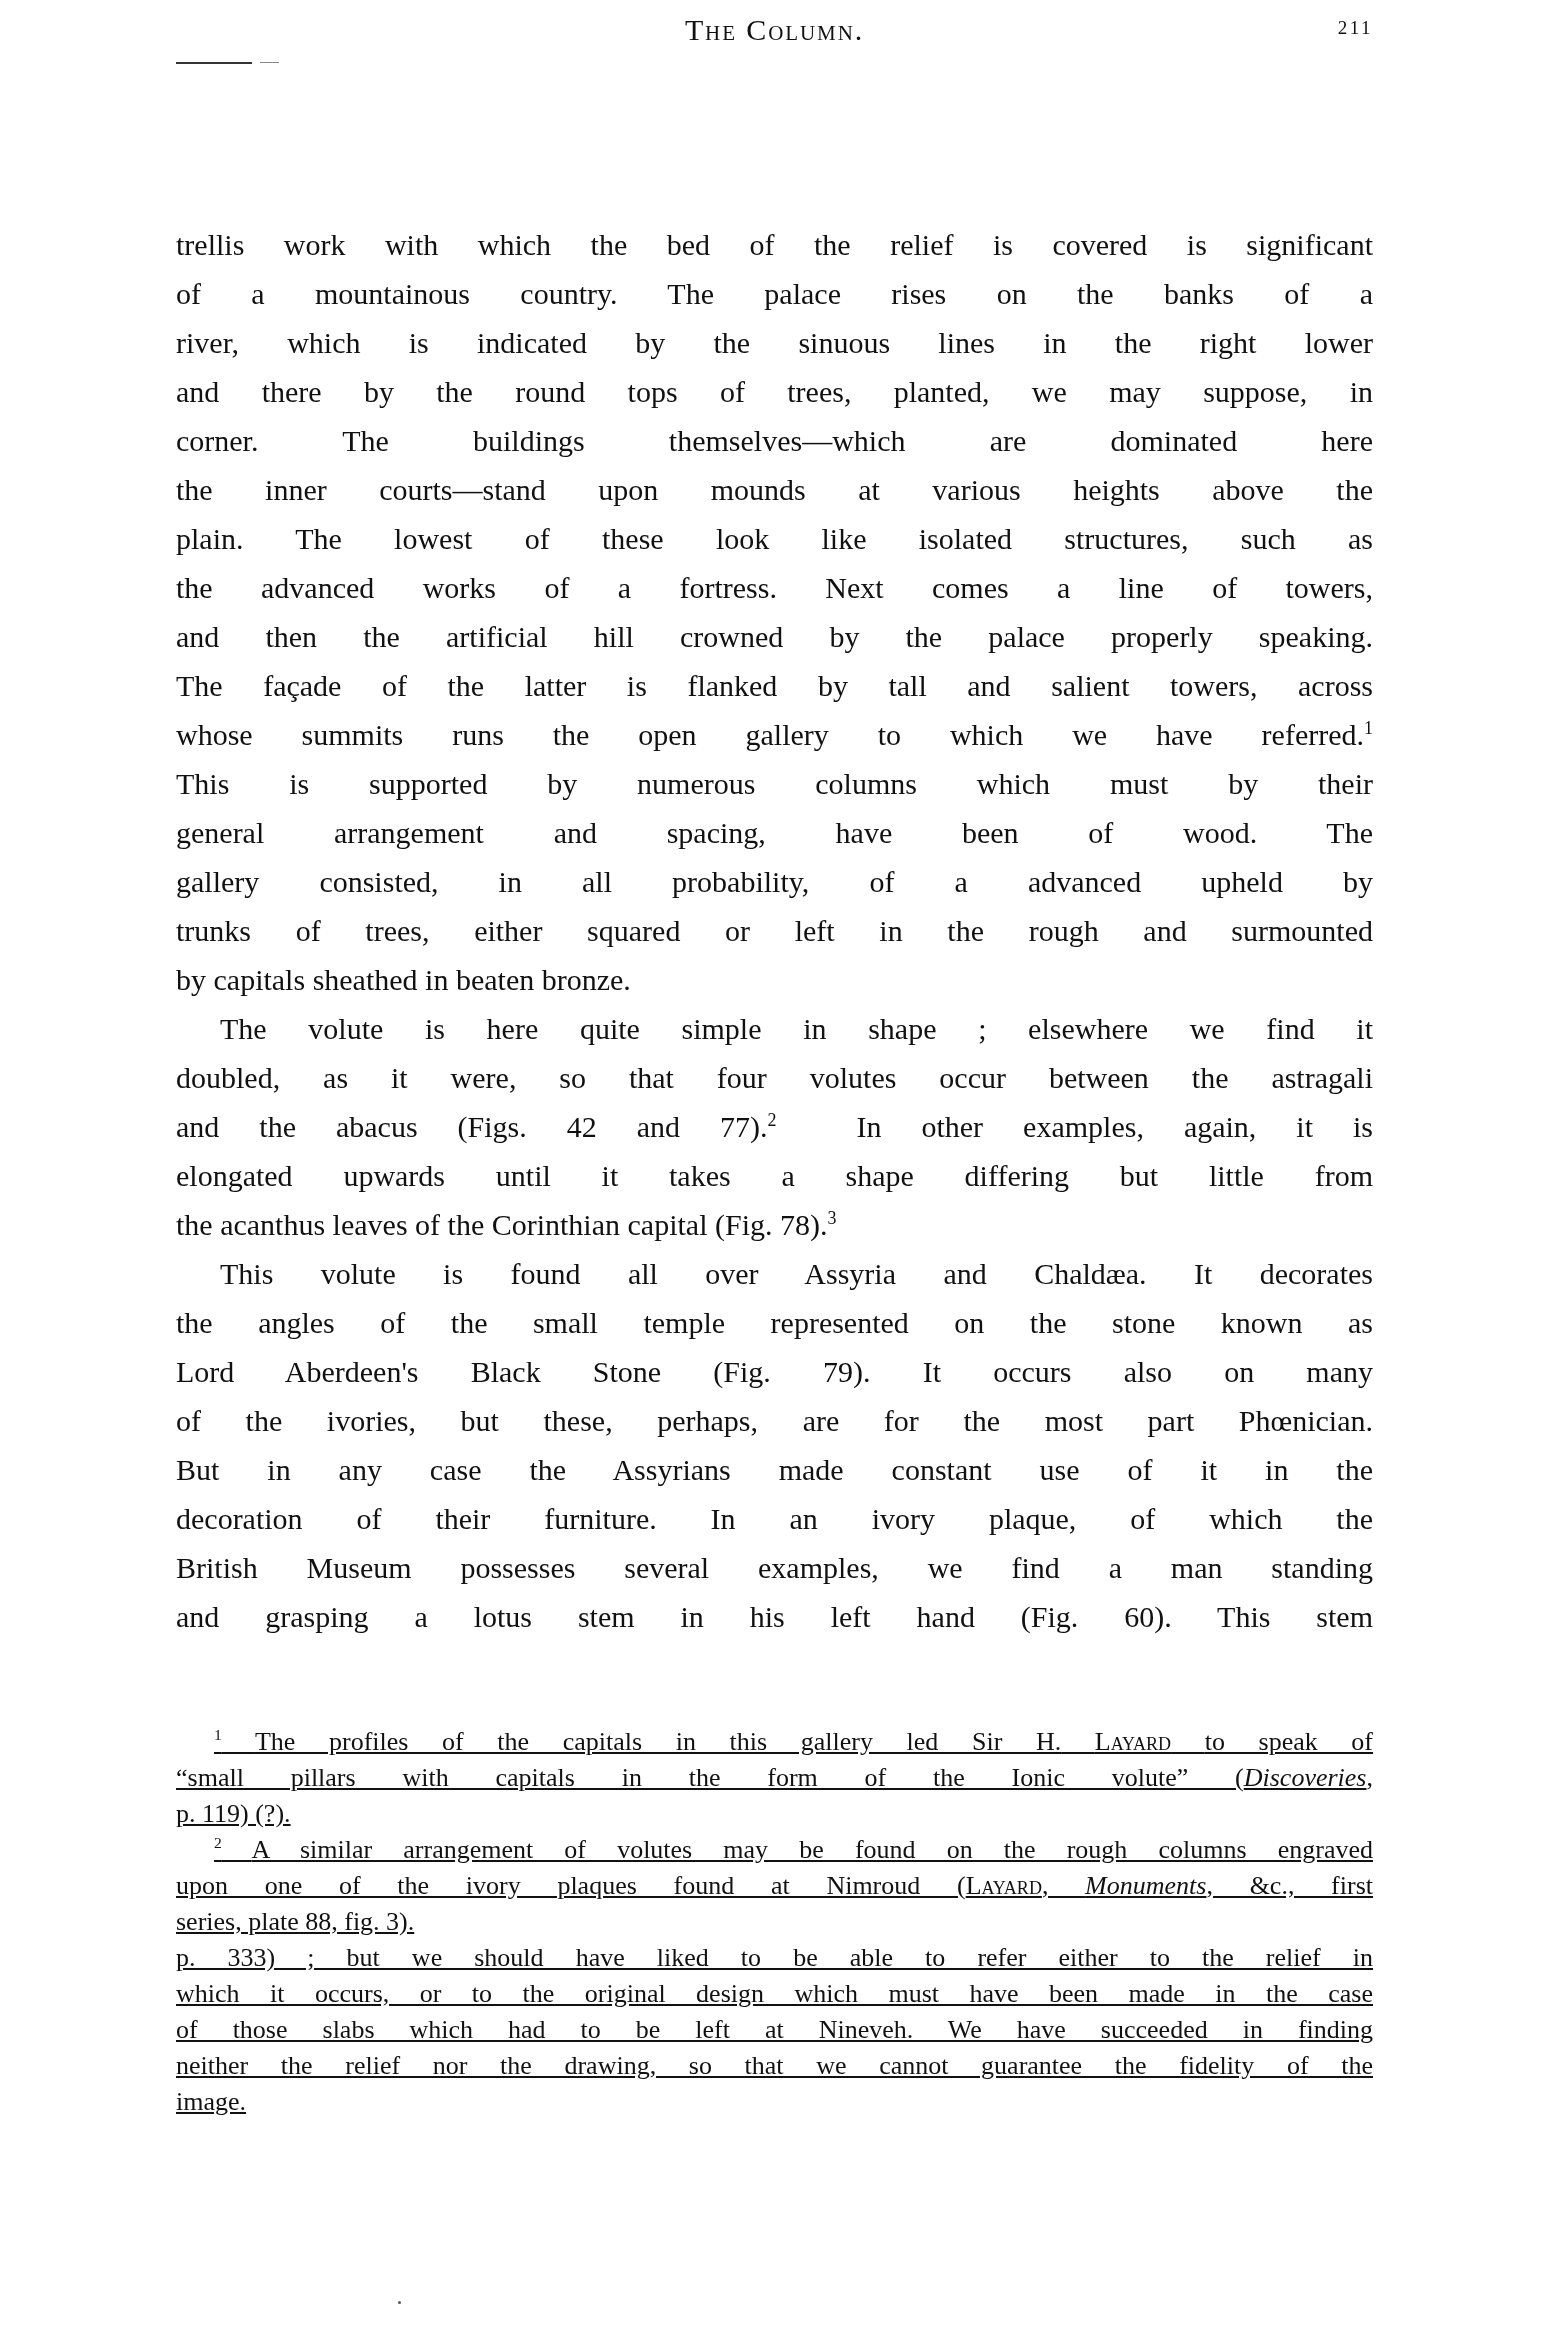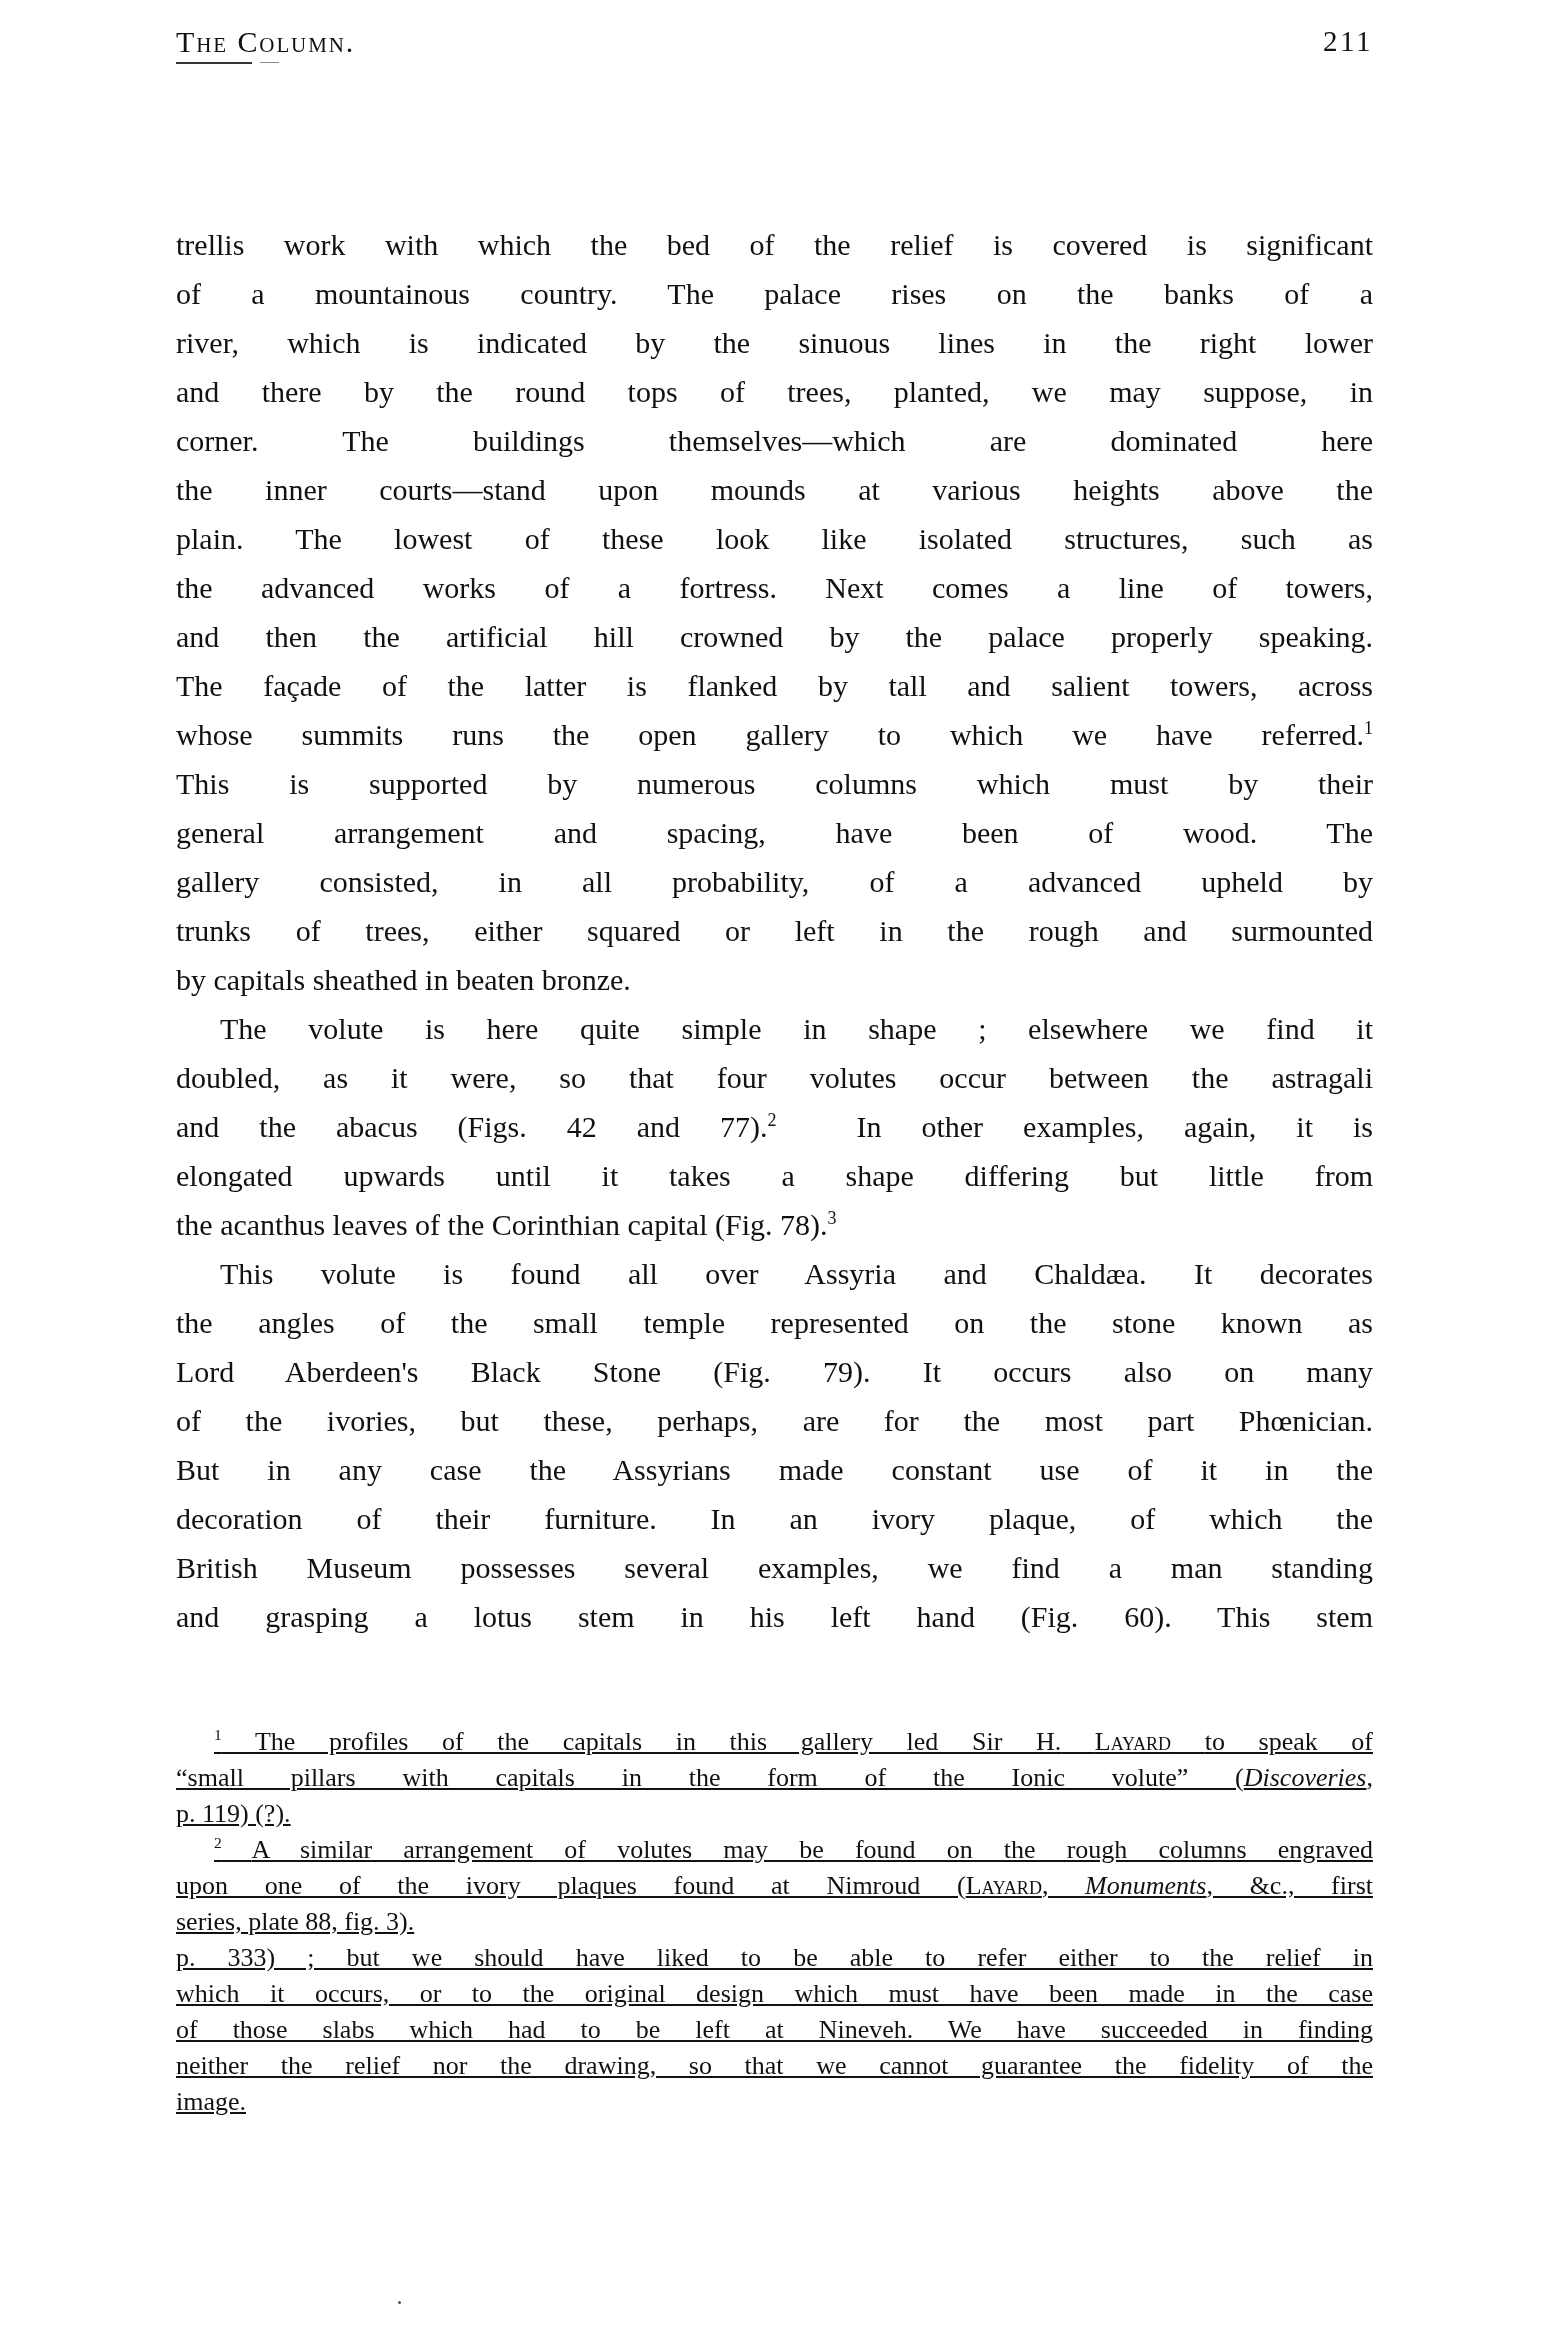--- a/index.html
+++ b/index.html
@@ -1,20 +1,20 @@
 <!DOCTYPE html>
 <html style="font-size:10px"><head>
 <meta charset="utf-8">
 <style>
   html, body { margin:0; padding:0; background:#fff; }
   body { width:1567px; height:2342px; position:relative; overflow:hidden; color:#111;
          font-family:"Liberation Serif","DejaVu Serif",serif; }
   .header { position:absolute; top:12.7px; left:176px; width:1197px; height:38px; }
-  .running-title { position:absolute; left:0; right:0; font-size:30px; letter-spacing:1.9px; font-variant:small-caps; top:12px; }
-  .page-number { position:absolute; right:0; top:12px; font-size:29px; letter-spacing:2.5px; }
+  .running-title { position:absolute; left:0; right:0; text-align:center; font-size:30px; letter-spacing:1.9px; font-variant:small-caps; top:0; }
+  .page-number { position:absolute; right:0; top:4px; font-size:19px; letter-spacing:2.5px; }
   .rule { position:absolute; top:62px; left:176px; height:1.9px; width:76px; background:#333; }
   .rule2 { position:absolute; top:62px; left:260px; height:1.3px; width:19px; background:#888; }
   .body { position:absolute; top:220px; left:176px; width:1197px; font-size:30px; line-height:49px; text-align:justify; }
   .line { display:block; text-align:justify; text-align-last:justify; white-space:nowrap; height:49px; }
   .line.last { text-align-last:left; }
   .footnotes { position:absolute; top:1724px; left:176px; width:1197px; font-size:26px; line-height:36px; }
   .fn { display:block; text-align:justify; text-align-last:justify; white-space:nowrap; height:36px;text-decoration:underline; }
   .fn.first { padding-left:38px; }
   .fn.last { text-align-last:left; }
   sup { font-size:0.6em; vertical-align:super; line-height:0; }

